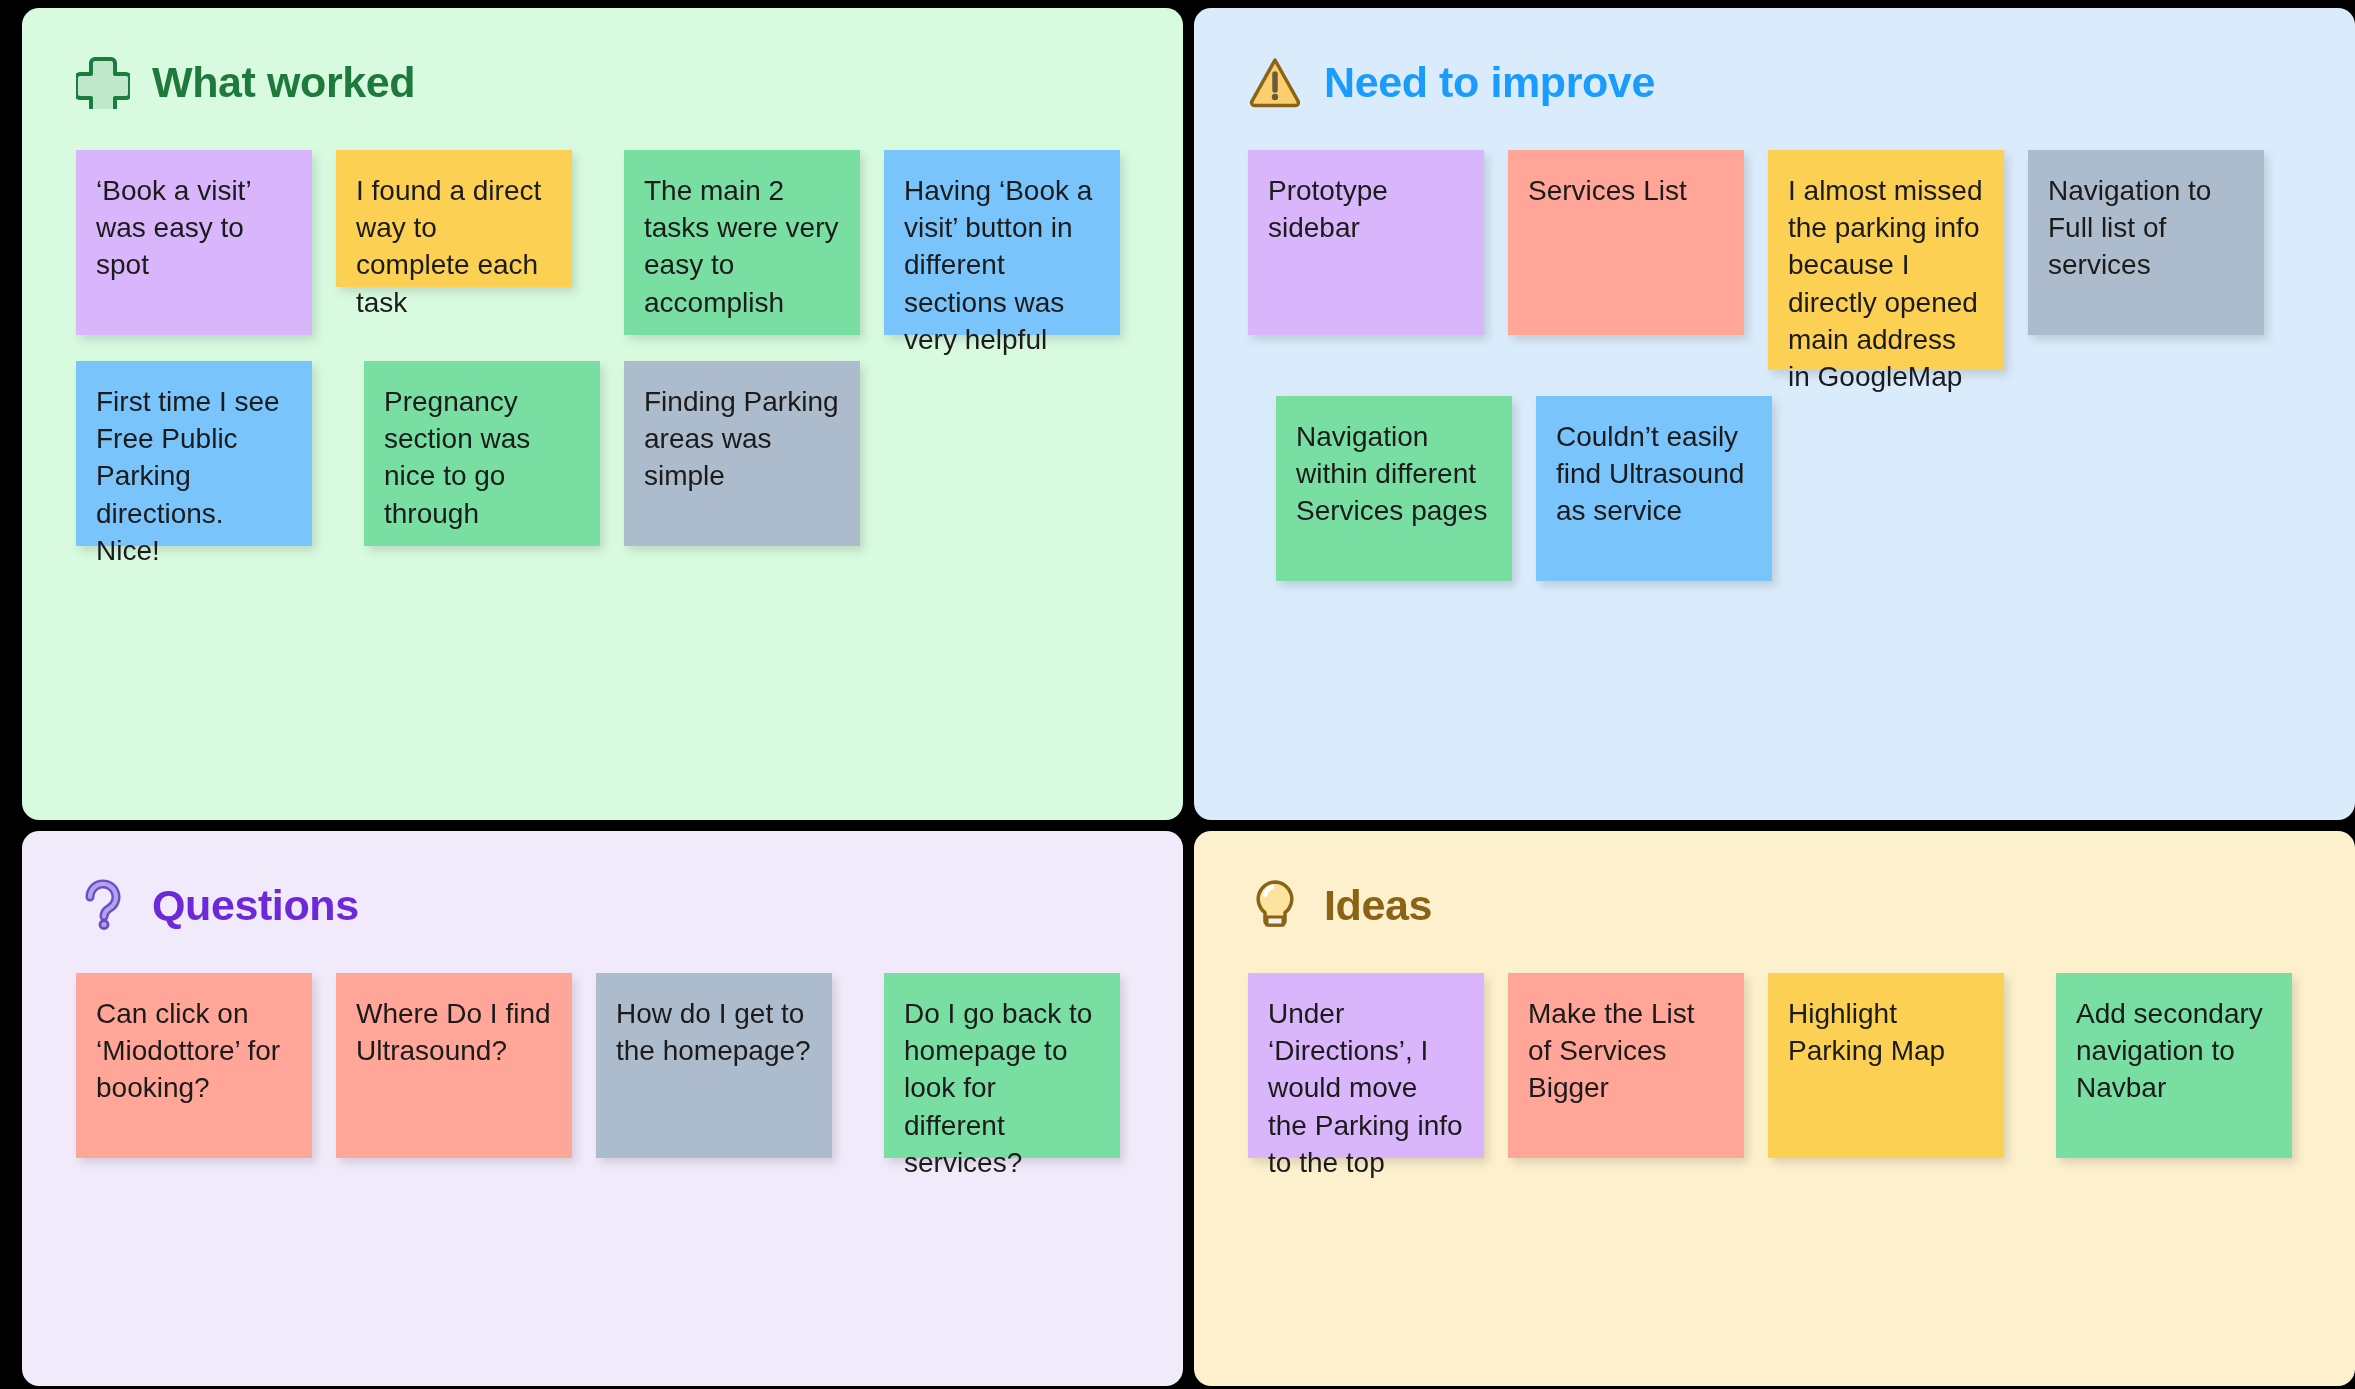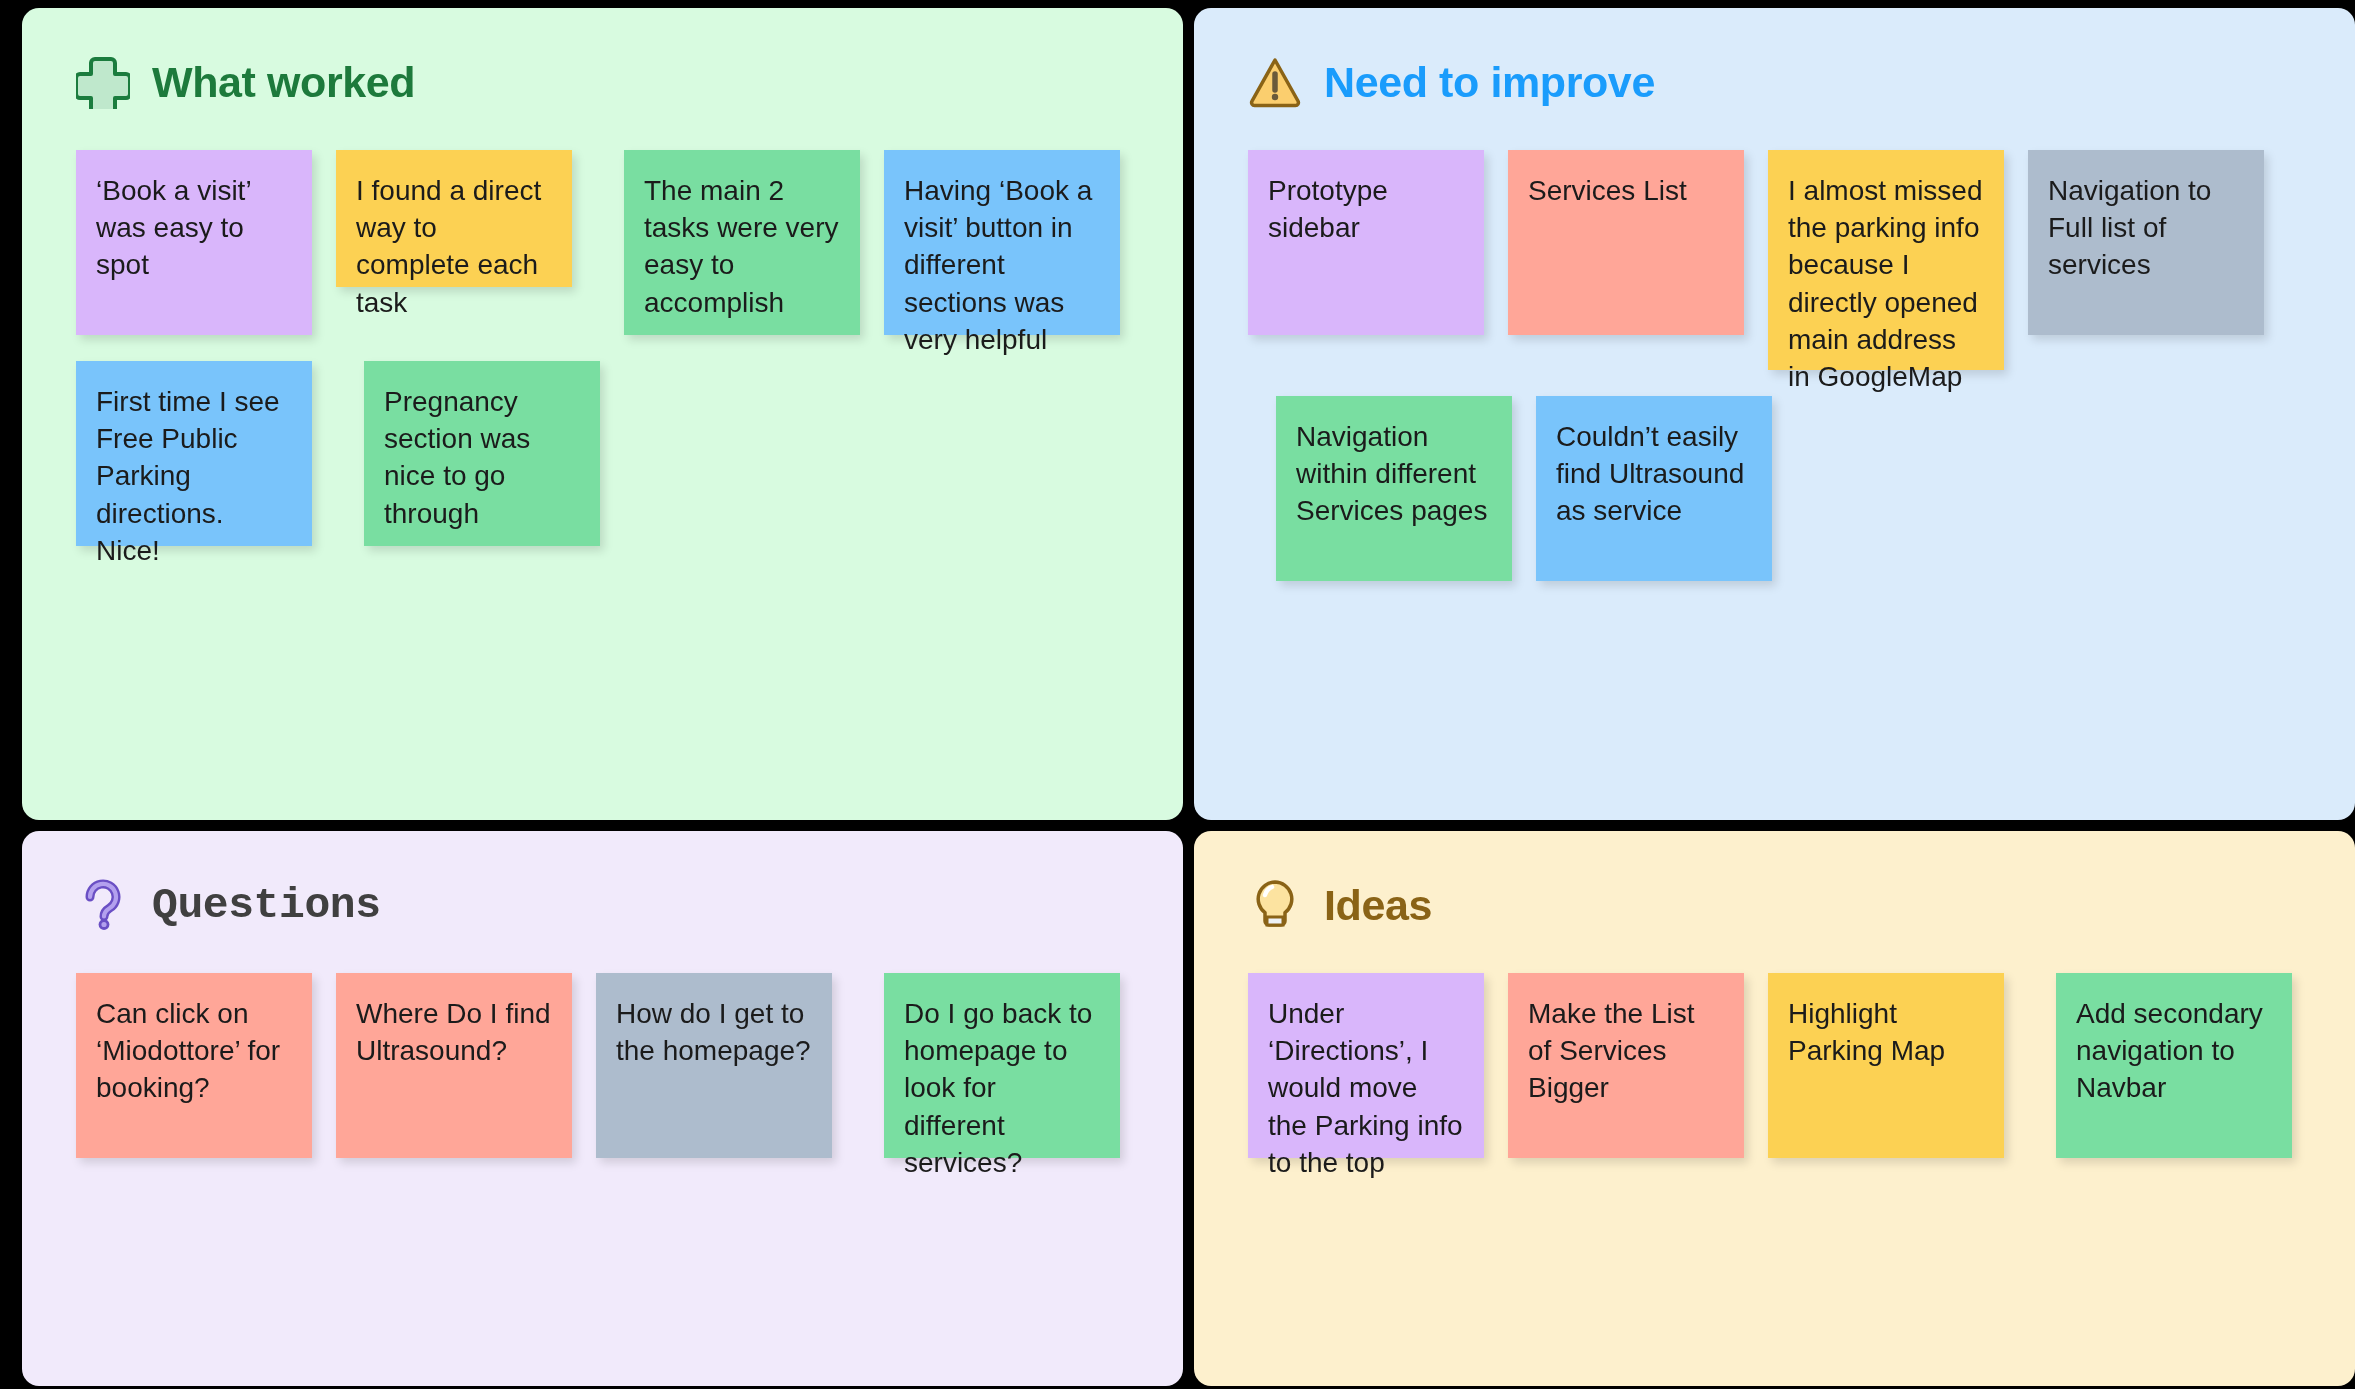--- a/index.html
+++ b/index.html
@@ -40,21 +40,21 @@
     padding-left: 18px;
   }
   .panel-title {
     font-size: 43px;
     font-weight: bold;
     letter-spacing: -0.4px;
     line-height: 1;
   }
   .t-green  { color: #1d7a3c; }
   .t-blue   { color: #1a9cfc; }
-  .t-purple { color: #404040; font-family: Liberation Mono, monospace; }
+  .t-purple { color: #6d28d9; }
   .t-brown  { color: #8a6316; }
 
   .hdr-icon {
     width: 54px;
     height: 54px;
     flex: 0 0 54px;
     display: block;
   }
   .hdr-icon svg { width: 54px; height: 54px; display:block; }
 
@@ -100,20 +100,21 @@
       </span>
       <h1 class="panel-title t-green">What worked</h1>
     </div>
     <div class="notes">
       <div class="note c-purple h-l">‘Book a visit’ was easy to spot</div>
       <div class="note c-yellow h-m">I found a direct way to complete each task</div>
       <div class="note c-green h-l">The main 2 tasks were very easy to accomplish</div>
       <div class="note c-blue h-l">Having ‘Book a visit’ button in different sections was very helpful</div>
       <div class="note c-blue h-l">First time I see Free Public Parking directions. Nice!</div>
       <div class="note c-green h-l">Pregnancy section was nice to go through</div>
+      <div class="note c-gray h-l">Finding Parking areas was simple</div>
     </div>
   </section>
 
   <section class="panel panel-improve">
     <div class="panel-header">
       <span class="hdr-icon">
         <svg viewBox="0 0 54 54" xmlns="http://www.w3.org/2000/svg">
           <path d="M27 5 L50 46 a3 3 0 0 1 -2.6 4.5 H6.6 A3 3 0 0 1 4 46 Z" fill="#fbce6e" stroke="#8a6316" stroke-width="3.5" stroke-linejoin="round"></path>
           <path d="M27 19 L27 35" stroke="#6b5a3a" stroke-width="5.5" stroke-linecap="round"></path>
           <circle cx="27" cy="42" r="3.2" fill="#6b5a3a"></circle>

